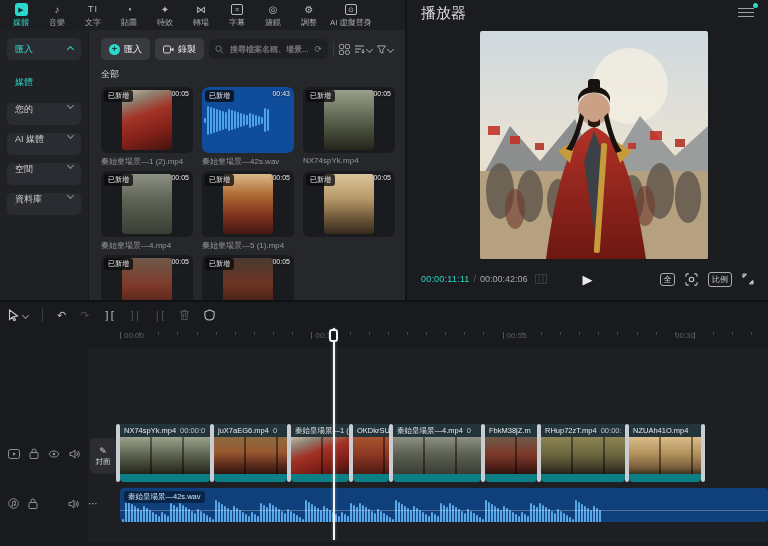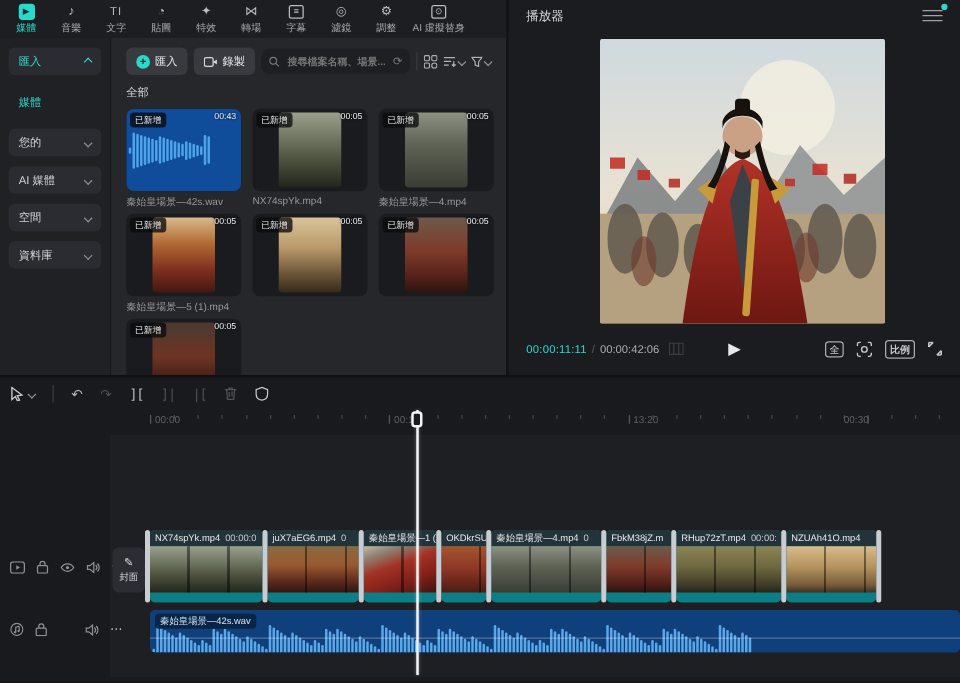--- a/index.html
+++ b/index.html
@@ -13,21 +13,21 @@
   .tab .tlab{font-size:8px;color:#a7a9ad;margin-top:1px;white-space:nowrap;}
   .tab.active .tlab{color:#2bd9cb;}
   .tico-box{width:13px;height:13px;border-radius:3px;background:#2bd9cb;color:#123033;font-size:7px;display:flex;align-items:center;justify-content:center;}
   .tico-frame{width:12px;height:11px;border:1px solid #b9bbbf;border-radius:2px;font-size:7px;display:flex;align-items:center;justify-content:center;color:#b9bbbf;}
 
   
   .sidebar{position:absolute;left:0;top:30px;width:88px;height:270px;background:#202125;padding:8px 7px;}
   .sb-import{display:flex;align-items:center;justify-content:space-between;background:#2b2c31;border-radius:5px;height:22px;padding:0 8px;color:#2bd9cb;font-size:9px;margin-bottom:10px;cursor:pointer;}
   .sb-item{font-size:9px;color:#cfd1d4;padding:6px 8px;cursor:pointer;}
   .sb-item.active{color:#2bd9cb;}
-  .sb-group{display:flex;align-items:center;justify-content:space-between;background:#2b2c31;border-radius:5px;height:22px;padding:0 8px;color:#cfd1d4;font-size:9px;margin:8px 0;cursor:pointer;}
+  .sb-group{display:flex;justify-content:space-between;background:#2b2c31;border-radius:5px;height:22px;padding:0 8px;color:#cfd1d4;font-size:9px;margin:8px 0;cursor:pointer;}
   .chev{width:5px;height:5px;border-right:1px solid #8d8f94;border-bottom:1px solid #8d8f94;transform:rotate(45deg);display:inline-block;}
   .chev.up{transform:rotate(-135deg);border-color:#2bd9cb;}
 
   
   .mediapanel{position:absolute;left:88px;top:30px;width:317px;height:270px;background:#26272b;border-left:1px solid #191a1c;padding:8px 12px;overflow:hidden;}
   .m-toolbar{display:flex;align-items:center;gap:5px;height:22px;}
   .btn{display:flex;align-items:center;gap:4px;background:#393a40;border-radius:5px;height:22px;padding:0 8px;font-size:9px;color:#e7e8ea;cursor:pointer;white-space:nowrap;}
   .plus{width:11px;height:11px;border-radius:50%;background:#2bd9cb;color:#14333a;font-size:9px;line-height:11px;text-align:center;font-weight:bold;}
   .search{flex:1;display:flex;align-items:center;gap:4px;background:#1e1f23;border-radius:6px;height:20px;padding:0 6px;min-width:70px;}
   .search input{flex:1;min-width:10px;background:transparent;border:none;outline:none;color:#9a9ca0;font-size:8px;font-weight:bold;}
@@ -41,35 +41,35 @@
   .thumb-art.full{width:100%;height:100%;margin:0;border-radius:6px;}
   .badge{position:absolute;left:3px;top:3px;background:rgba(10,10,12,.78);color:#e8e9eb;font-size:7px;padding:1px 4px;border-radius:3px;z-index:2;}
   .dur{position:absolute;right:4px;top:3px;color:#f0f1f3;font-size:7px;z-index:2;text-shadow:0 0 2px #000;}
   .tname{font-size:8px;color:#96989c;margin-top:3px;white-space:nowrap;overflow:hidden;text-overflow:ellipsis;}
   .wavebox{display:flex;align-items:center;gap:1px;padding:0 2px;background:#0f4c9a;}
   .wavebox i{display:block;width:2px;background:#4da3e8;border-radius:1px;}
 
   
   .playerpanel{position:absolute;left:405px;top:0;width:363px;height:300px;background:#1b1c1f;border-left:2px solid #121316;}
   .p-head{display:flex;align-items:center;justify-content:space-between;height:26px;padding:0 14px;}
-  .p-title{font-size:10px;color:#d8d9db;}
+  .p-title{font-size:15px;color:#d8d9db;}
   .burger{position:relative;width:16px;height:10px;cursor:pointer;}
   .burger span{position:absolute;left:0;right:0;height:1.4px;background:#9fa1a5;}
   .burger span:nth-child(1){top:0}.burger span:nth-child(2){top:4px}.burger span:nth-child(3){top:8px}
   .notif{position:absolute;right:-4px;top:-5px;width:5px;height:5px;border-radius:50%;background:#2bd9cb;}
   .preview{position:absolute;left:73px;top:31px;width:228px;height:228px;background:#000;border-radius:2px;overflow:hidden;}
   .p-ctrl{position:absolute;left:0;bottom:8px;width:100%;height:26px;display:flex;align-items:center;padding:0 14px;}
   .t-cur{font-size:9px;color:#2bd9cb;letter-spacing:.2px;}
   .t-sep{font-size:9px;color:#5b5d61;margin:0 4px;}
   .t-tot{font-size:9px;color:#a9abaf;}
   .frame-dim{margin-left:8px;opacity:.25;}
   .playbtn{position:absolute;left:50%;transform:translateX(-50%);color:#e9eaec;font-size:13px;cursor:pointer;}
   .p-right{margin-left:auto;display:flex;align-items:center;gap:10px;}
   .fitbox{width:15px;height:13px;border:1px solid #a9abaf;border-radius:3px;color:#c6c8cb;font-size:8px;display:flex;align-items:center;justify-content:center;cursor:pointer;}
-  .ratio{border:1px solid #a9abaf;border-radius:3px;color:#c6c8cb;font-size:8px;padding:1px 3px;cursor:pointer;font-weight:bold;}
+  .ratio{border:1px solid #a9abaf;border-radius:3px;color:#c6c8cb;font-size:8px;padding:1px 3px;cursor:pointer;}
 
   
   .timeline{position:absolute;left:0;top:300px;width:768px;height:246px;background:#191a1d;border-top:2px solid #0f1013;}
   .ttoolbar{position:absolute;left:0;top:2px;width:100%;height:22px;display:flex;align-items:center;gap:14px;padding-left:8px;}
   .tt-ico{color:#b5b7bb;display:flex;align-items:center;cursor:pointer;font-size:11px;}
   .tt-ico.dim{opacity:.32;}
   .splitg{letter-spacing:-1px;font-size:11px;color:#b5b7bb;font-family:"DejaVu Sans Mono",monospace;}
   .ruler{position:absolute;left:0;top:26px;width:768px;height:18px;}
   .tick{position:absolute;top:4px;width:1px;height:3px;background:#45474b;}
   .tick.major{height:7px;background:#54565a;}
@@ -234,20 +234,28 @@
       </span>
       <span class="mt-ico" style="gap:2px;">
         <svg class="ic" width="9" height="9" viewBox="0 0 10 10">
             <path d="M0.5 1h9L6.5 5v4l-3-1.2V5Z" stroke="#b0b2b6" fill="none"></path>
           </svg>
         <span class="chev"></span>
       </span>
     </div>
     <div class="m-section">全部</div>
     <div class="tiles" id="tiles">
+  <div class="tile">
+    <div class="thumb">
+      <span class="badge">已新增</span>
+      <span class="dur">00:05</span>
+      <div class="thumb-art art-emperor"></div>
+    </div>
+    <div class="tname">秦始皇場景—1 (2).mp4</div>
+  </div>
 
   <div class="tile">
     <div class="thumb">
       <span class="badge">已新增</span>
       <span class="dur">00:43</span>
       <div class="thumb-art full wavebox">
               <i style="height: 5px;"></i>
               <i style="height: 29px;"></i>
               <i style="height: 27px;"></i>
               <i style="height: 25px;"></i>
@@ -464,21 +472,21 @@
         <span class="tick" style="left: 330.43px;"></span>
         <span class="tick" style="left: 349.56px;"></span>
         <span class="tick" style="left: 368.69px;"></span>
         <span class="tick" style="left: 387.82px;"></span>
         <span class="tick" style="left: 406.95px;"></span>
         <span class="tick" style="left: 426.08px;"></span>
         <span class="tick" style="left: 445.21px;"></span>
         <span class="tick" style="left: 464.34px;"></span>
         <span class="tick" style="left: 483.47px;"></span>
         <span class="tick major" style="left: 502.6px;"></span>
-        <span class="tlabel" style="left: 506.6px;">13:20</span>
+        <span class="tlabel" style="left: 506.6px;">00:55</span>
         <span class="tick" style="left: 521.73px;"></span>
         <span class="tick" style="left: 540.86px;"></span>
         <span class="tick" style="left: 559.99px;"></span>
         <span class="tick" style="left: 579.12px;"></span>
         <span class="tick" style="left: 598.25px;"></span>
         <span class="tick" style="left: 617.38px;"></span>
         <span class="tick" style="left: 636.51px;"></span>
         <span class="tick" style="left: 655.64px;"></span>
         <span class="tick" style="left: 674.77px;"></span>
         <span class="tick major" style="left: 693.9px;"></span>

